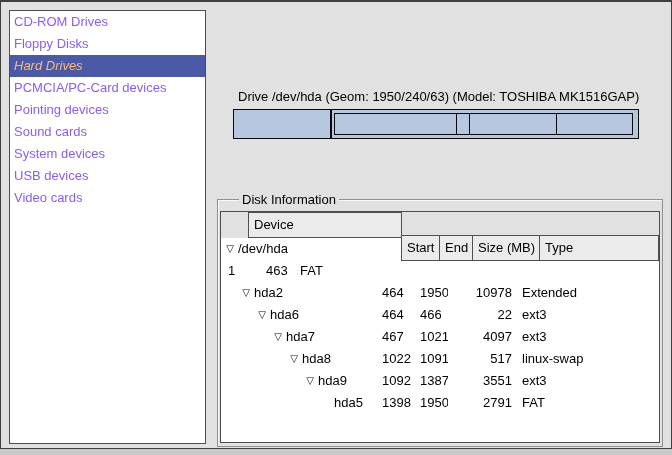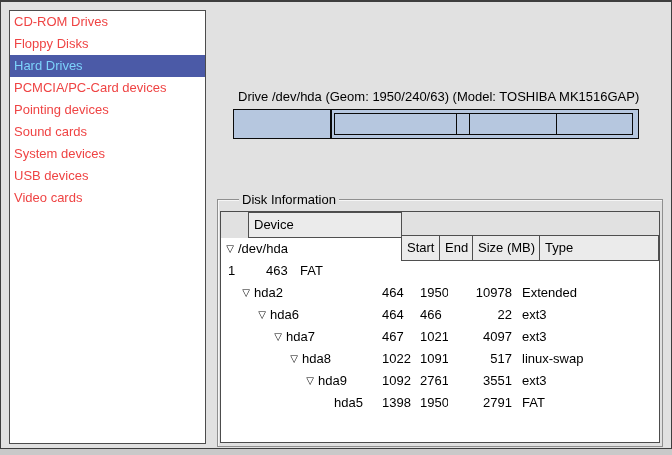--- a/index.html
+++ b/index.html
@@ -25,26 +25,27 @@
     position:absolute;left:8px;top:8px;width:197px;height:434px;
     background:#ffffff;
     border:1px solid #4c4c4c;
     box-sizing:border-box;
     overflow:hidden;
   }
   .list-item{
     height:22px;line-height:22px;
     padding-left:4px;
     white-space:nowrap;
-    color:#ef4444;
+    color:#8b5cf6;
     cursor:default;
   }
   .list-item.selected{
     background:#4b5aa7;
-    color:#7dd3fc;
+    color:#fdba74;
+    font-style:italic;
   }
 
   
   #drive-title{
     position:absolute;left:237px;top:87px;
     white-space:nowrap;
   }
   #partition-bar{
     position:absolute;left:232px;top:107px;width:406px;height:30px;
     display:flex;
@@ -229,21 +230,21 @@
           <div class="td c-size">517</div>
           <div class="td c-type">linux-swap</div>
         </div>
         <div class="tr">
           <div class="td c-device">
             <span class="indent" style="width: 80px;"></span>
             <span class="expander">▽</span>
             <span>hda9</span>
           </div>
           <div class="td c-start">1092</div>
-          <div class="td c-end">2761</div>
+          <div class="td c-end">1387</div>
           <div class="td c-size">3551</div>
           <div class="td c-type">ext3</div>
         </div>
         <div class="tr">
           <div class="td c-device">
             <span class="indent" style="width: 96px;"></span>
             <span class="expander"></span>
             <span>hda5</span>
           </div>
           <div class="td c-start">1398</div>

